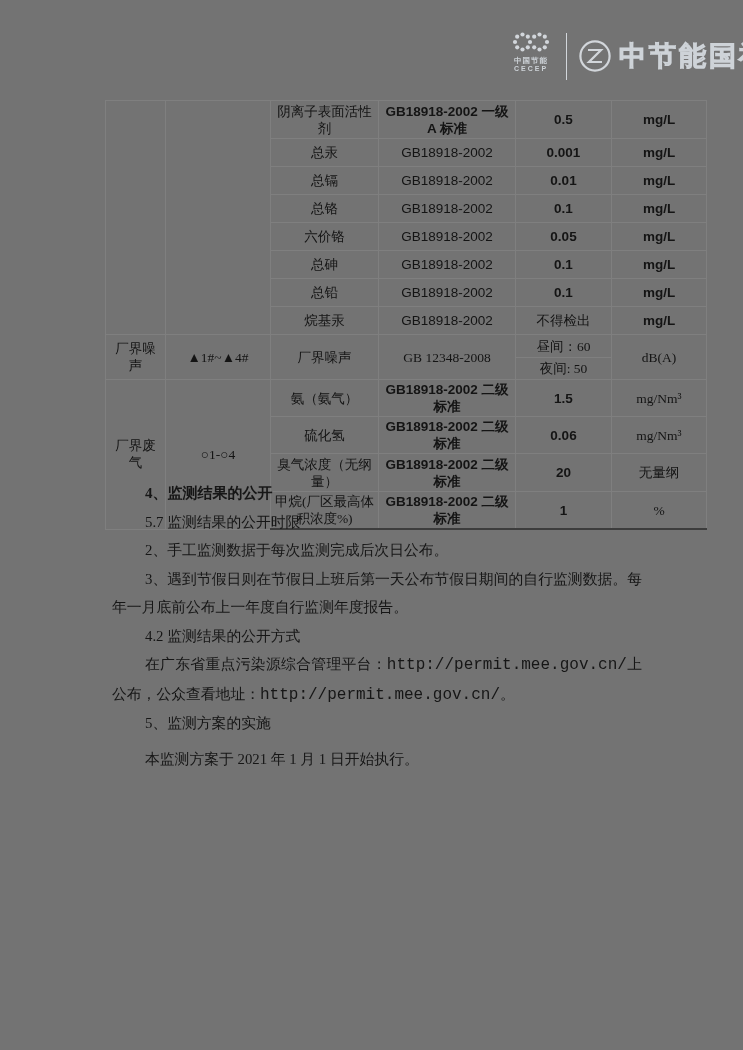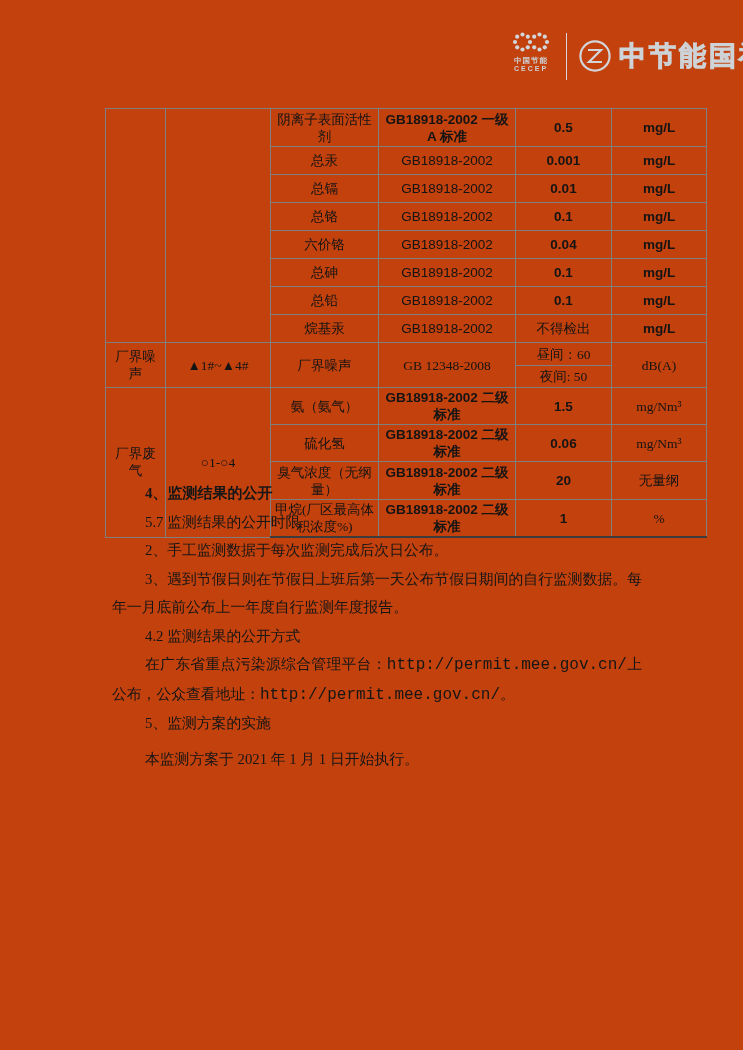--- a/index.html
+++ b/index.html
@@ -1,17 +1,17 @@
 <!DOCTYPE html>
 <html><head>
 <meta charset="utf-8">
 <style>
   html,body{margin:0;padding:0;background:#888;}
   .page{
-    position:relative;width:743px;height:1050px;background:#c2410c;
+    position:relative;width:743px;height:1050px;background:#737373;
     margin:0 auto;overflow:hidden;
     font-family:"Liberation Serif","DejaVu Serif",serif;color:#161616;
   }
 
   
   .header{position:absolute;left:505px;top:31px;display:flex;align-items:flex-start;}
   .emblem{width:52px;text-align:center;}
   .emblem svg{display:block;margin:0 auto;}
   .emblem-cn{font-size:7.5px;color:#cdd2d7;letter-spacing:1px;line-height:9px;margin-top:2px;
     font-family:"Liberation Sans","DejaVu Sans",sans-serif;font-weight:bold;}
@@ -21,21 +21,21 @@
   .cz{margin-top:7px;}
   .brand{
     margin:10px 0 0 6px;font-size:27px;font-weight:bold;letter-spacing:3px;line-height:30px;
     font-family:"Liberation Sans","DejaVu Sans",sans-serif;
     color:#e6e9ec;-webkit-text-stroke:1px #ced3d8;-webkit-text-fill-color:transparent;
     white-space:nowrap;
   }
 
   
   table.mon{
-    position:absolute;left:105px;top:108px;width:601px;
+    position:absolute;left:105px;top:100px;width:601px;
     border-collapse:collapse;table-layout:fixed;padding-left:8px;
   }
   table.mon td{
     border:1px solid #7f7f7f;text-align:center;vertical-align:middle;
     padding:1px 3px;font-size:13.5px;line-height:17px;color:#141414;
     overflow:hidden;
   }
   tr.h38{height:38px;} tr.h21{height:28px;} tr.h23{height:23px;} tr.h22{height:22px;}
   tr.h37{height:37px;} tr.h36{height:36px;} tr.h38b{height:38px;} tr.h42{height:32px;}
   tr.t-last td{border-bottom:2.5px solid #3c3c3c;}
@@ -129,21 +129,21 @@
       </tr>
       <tr class="h21">
         <td>总铬</td>
         <td class="sans">GB18918-2002</td>
         <td class="lim">0.1</td>
         <td class="unit-sans">mg/L</td>
       </tr>
       <tr class="h21">
         <td>六价铬</td>
         <td class="sans">GB18918-2002</td>
-        <td class="lim">0.04</td>
+        <td class="lim">0.05</td>
         <td class="unit-sans">mg/L</td>
       </tr>
       <tr class="h21">
         <td>总砷</td>
         <td class="sans">GB18918-2002</td>
         <td class="lim">0.1</td>
         <td class="unit-sans">mg/L</td>
       </tr>
       <tr class="h21">
         <td>总铅</td>

